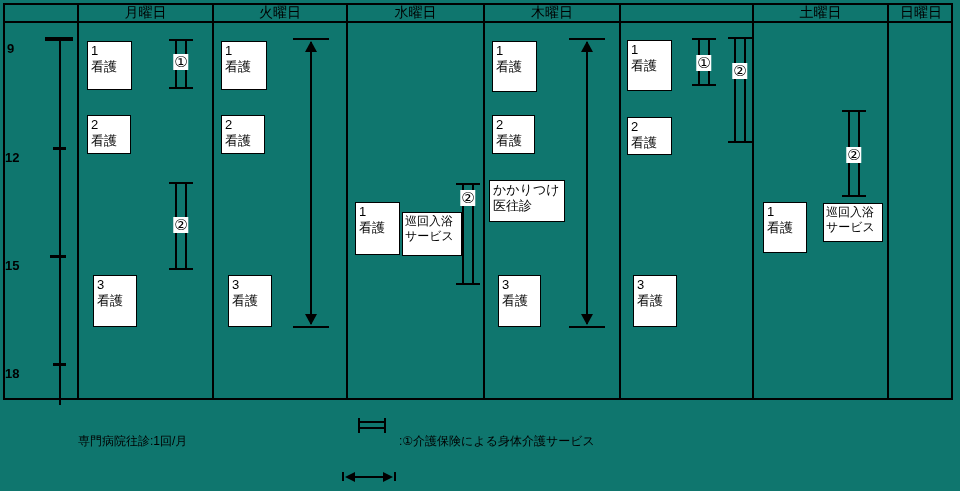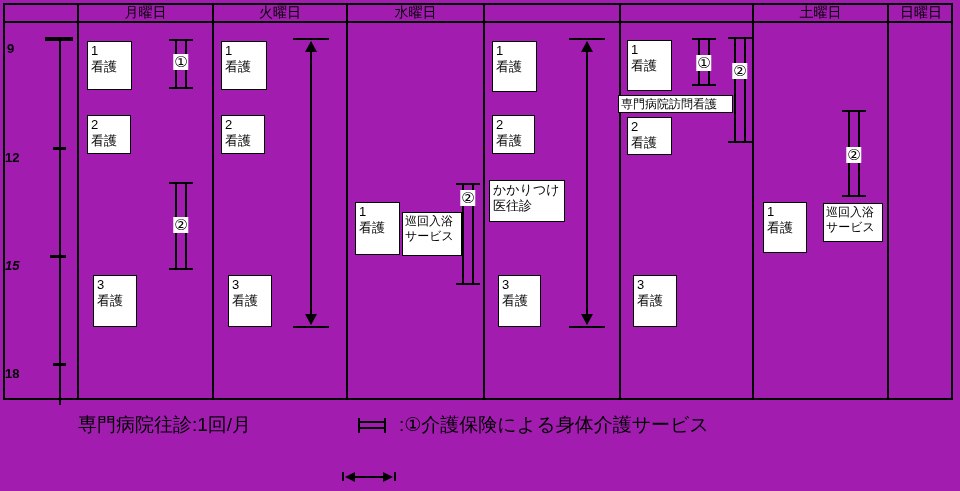--- a/index.html
+++ b/index.html
@@ -1,17 +1,17 @@
 <!DOCTYPE html>
 <html><head>
 <meta charset="utf-8">
 <style>
   html,body{margin:0;padding:0;background:#fff;}
   body{width:960px;height:491px;font-family:"Liberation Sans","DejaVu Sans",sans-serif;color:#000;overflow:hidden;}
-  #stage{position:relative;width:960px;height:491px;background:#a21caf;}
+  #stage{position:relative;width:960px;height:491px;background:#0f766e;}
   .abs{position:absolute;}
   .frame{position:absolute;left:3px;top:3px;width:950px;height:397px;border:2px solid #000;box-sizing:border-box;}
   .vline{position:absolute;width:2px;background:#000;}
   .hline{position:absolute;height:2px;background:#000;}
   .daylabel{position:absolute;top:5px;text-align:center;font-size:14px;line-height:15px;}
   .timelabel{position:absolute;font-weight:bold;font-size:13px;line-height:14px;}
   .sbox{position:absolute;border:1px solid #000;background:#fff;box-sizing:border-box;
         font-size:13px;line-height:16px;padding:1px 3px;white-space:pre-line;overflow:hidden;}
   .sbox.small{font-size:12px;line-height:15px;padding:1px 2px;}
   .sbox.oneline{font-size:12px;line-height:14px;padding:1px 2px;white-space:nowrap;}
@@ -43,51 +43,52 @@
   .legend-ibeam .lbar.t{top:3px;}
   .legend-ibeam .lbar.b{top:9px;}
   .legend-arrow{position:absolute;width:54px;height:12px;}
   .legend-arrow .abar{position:absolute;top:1px;width:2px;height:9px;background:#000;}
   .legend-arrow .abar.l{left:0;}
   .legend-arrow .abar.r{right:0;}
   .legend-arrow .aline{position:absolute;left:6px;right:6px;top:5px;height:2px;background:#000;}
   .legend-arrow .atri{position:absolute;top:1px;width:0;height:0;border-top:5px solid transparent;border-bottom:5px solid transparent;}
   .legend-arrow .atri.l{left:3px;border-right:10px solid #000;}
   .legend-arrow .atri.r{right:3px;border-left:10px solid #000;}
-  .legendtext{position:absolute;font-size:19px;line-height:16px;white-space:nowrap;}
+  .legendtext{position:absolute;font-size:12px;line-height:16px;white-space:nowrap;margin-top:16px;}
 </style>
 </head>
 <body>
 
 <div id="stage">
 
   <div class="frame"></div>
   <div class="hline" style="left:3px;top:21px;width:950px;"></div>
   <div class="vline" style="left:77px;top:3px;height:397px;"></div>
   <div class="vline" style="left:212px;top:3px;height:397px;"></div>
   <div class="vline" style="left:346px;top:3px;height:397px;"></div>
   <div class="vline" style="left:483px;top:3px;height:397px;"></div>
   <div class="vline" style="left:619px;top:3px;height:397px;"></div>
   <div class="vline" style="left:752px;top:3px;height:397px;"></div>
   <div class="vline" style="left:887px;top:3px;height:397px;"></div>
 
   <div class="daylabel" style="left:79px;width:133px;">月曜日</div>
   <div class="daylabel" style="left:214px;width:132px;">火曜日</div>
   <div class="daylabel" style="left:348px;width:135px;">水曜日</div>
+  <div class="daylabel" style="left:485px;width:134px;">木曜日</div>
   <div class="daylabel" style="left:754px;width:133px;">土曜日</div>
   <div class="daylabel" style="left:889px;width:64px;">日曜日</div>
 
   <div class="vline" style="left:59px;top:38px;height:367px;"></div>
   <div class="abs" style="left:45px;top:37px;width:28px;height:4px;background:#000;"></div>
   <div class="abs" style="left:53px;top:147px;width:13px;height:3px;background:#000;"></div>
   <div class="abs" style="left:50px;top:255px;width:16px;height:3px;background:#000;"></div>
   <div class="abs" style="left:53px;top:363px;width:13px;height:3px;background:#000;"></div>
   <div class="timelabel" style="left:7px;top:42px;">9</div>
   <div class="timelabel" style="left:5px;top:151px;">12</div>
-  <div class="timelabel" style="left:5px;top:259px;font-style:italic;">15</div>
+  <div class="timelabel" style="left:5px;top:259px;">15</div>
   <div class="timelabel" style="left:5px;top:367px;">18</div>
 
   <div class="sbox" style="left:87px;top:41px;width:45px;height:49px;">1
 看護</div>
   <div class="sbox" style="left:87px;top:115px;width:44px;height:39px;">2
 看護</div>
   <div class="sbox" style="left:93px;top:275px;width:44px;height:52px;">3
 看護</div>
   <div class="ibeam" style="left:169px;top:39px;height:50px;">
     <div class="cap top"></div>
@@ -141,21 +142,20 @@
   <div class="varrow" style="left:569px;top:38px;">
     <div class="cap top"></div>
       <div class="stem"></div>
       <div class="tri up"></div>
       <div class="tri down"></div>
       <div class="cap bot"></div>
   </div>
 
   <div class="sbox" style="left:627px;top:40px;width:45px;height:51px;">1
 看護</div>
-  <div class="sbox oneline" style="left:618px;top:95px;width:115px;height:18px;">専門病院訪問看護</div>
   <div class="sbox" style="left:627px;top:117px;width:45px;height:38px;">2
 看護</div>
   <div class="sbox" style="left:633px;top:275px;width:44px;height:52px;">3
 看護</div>
   <div class="ibeam" style="left:692px;top:38px;height:48px;">
     <div class="cap top"></div>
       <div class="rail l"></div>
       <div class="rail r"></div>
       <div class="cap bot"></div>
     <span class="marker" style="top:17px;">①</span>

